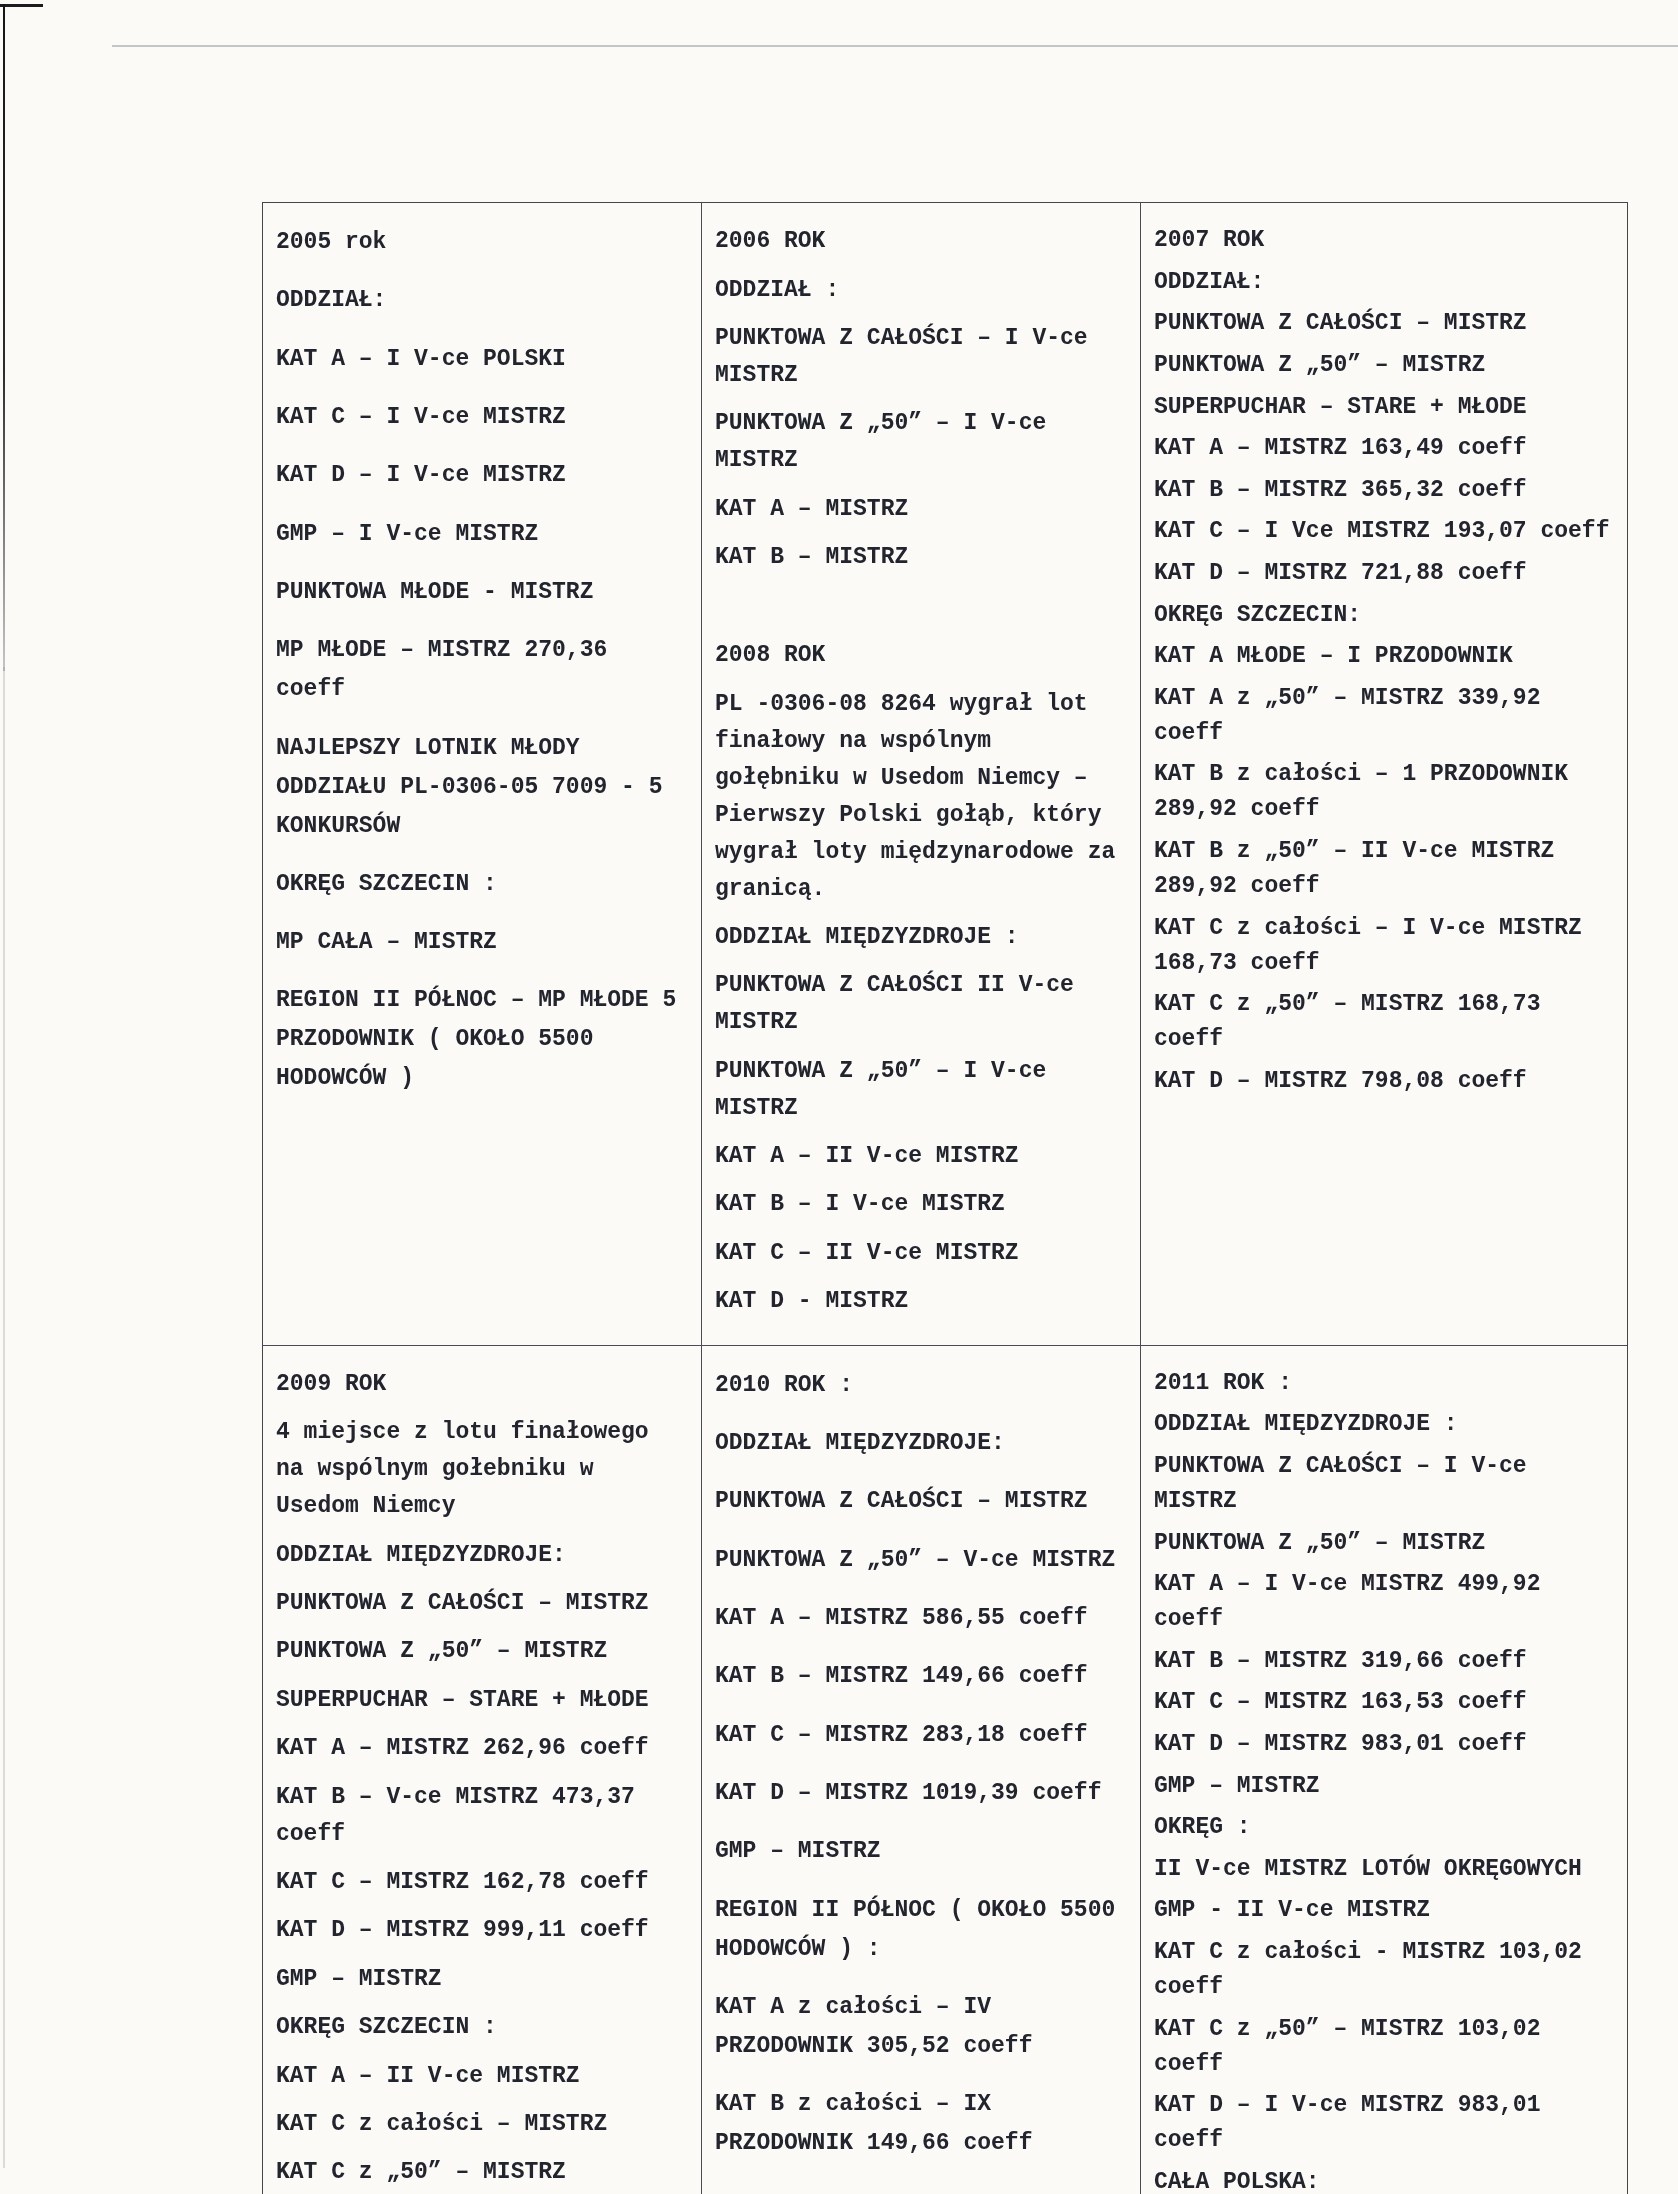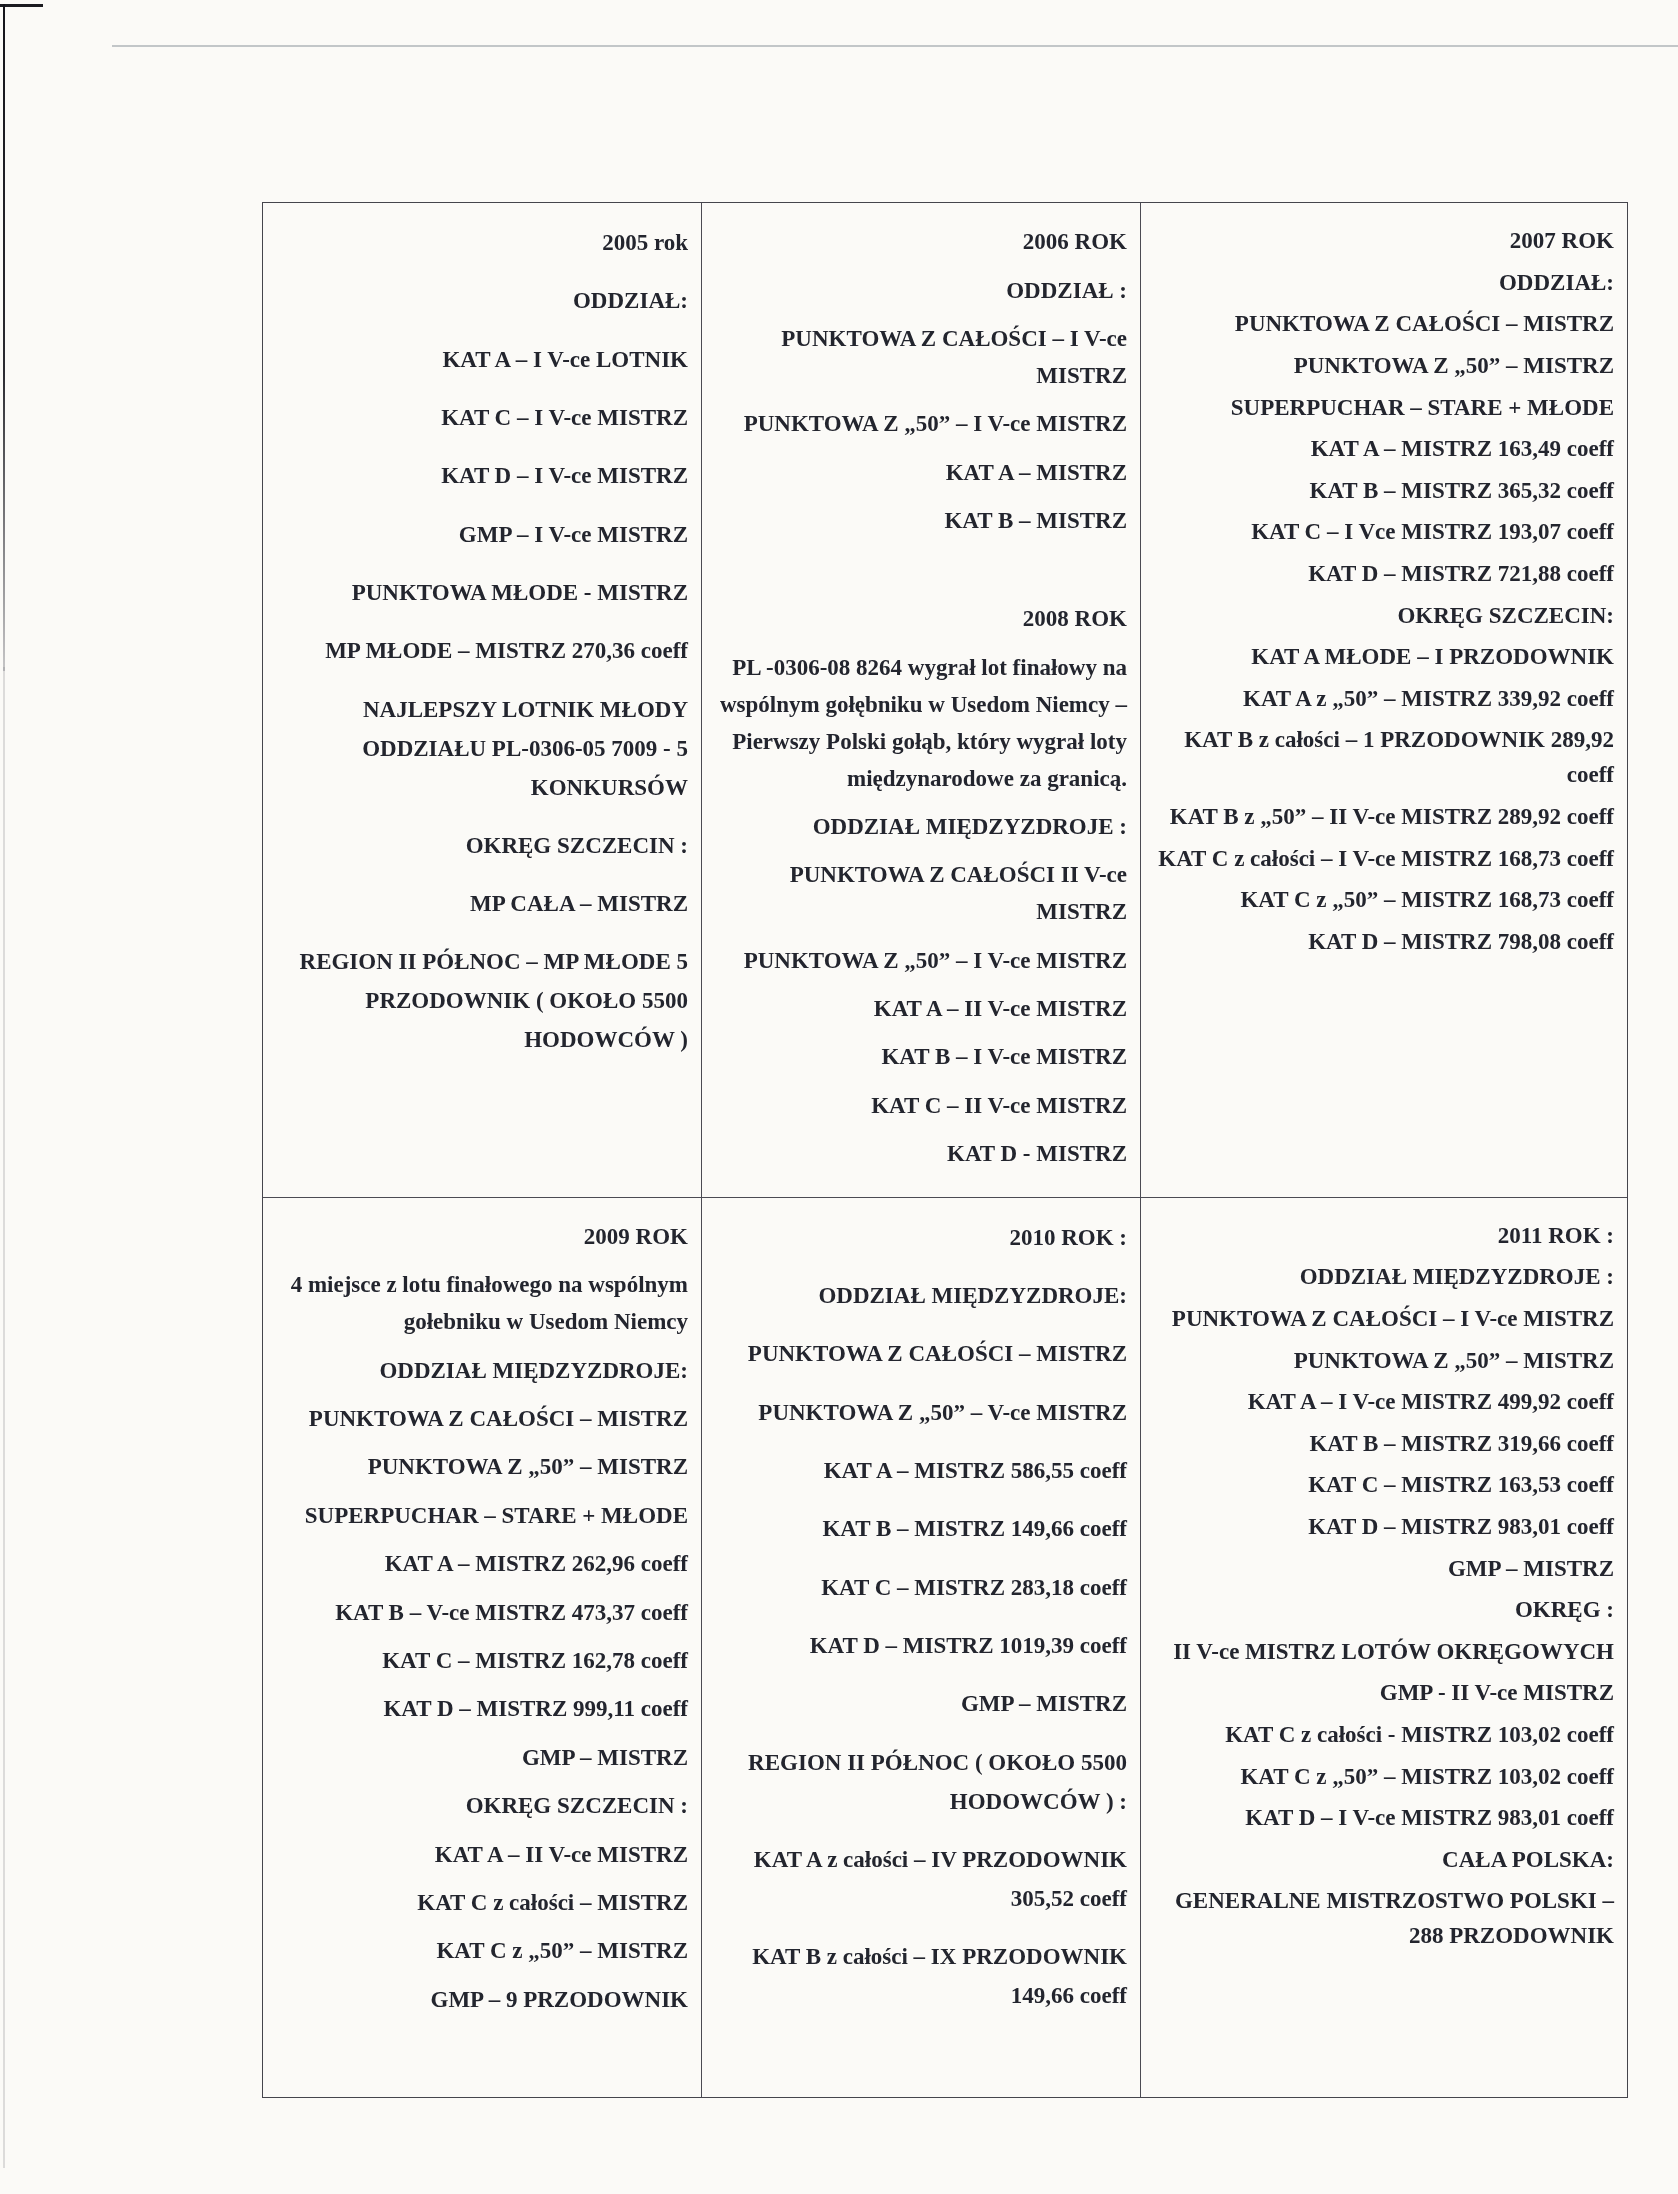--- a/index.html
+++ b/index.html
@@ -61,24 +61,25 @@
     width: 1364px;
     border: 1.8px solid #45454c;
     display: grid;
     grid-template-columns: 439px 439px 486px;
     grid-template-rows: minmax(942px, auto) minmax(899px, auto);
     background: transparent;
   }
   .cell {
     border-right: 1.3px solid #4b4b53;
     padding: 18.4px 13px 13px 13px;
-    text-align: right;
+    text-align: left;
     color: #23252e;
     font-weight: bold;
     box-sizing: border-box;
+    font-family: Liberation Mono, monospace;
   }
   .cell:nth-child(3n) { border-right: none; }
   .cell.r1 { border-bottom: 1.3px solid #4b4b53; }
   .line {
     font-size: 23px;
     line-height: 39px;
     margin: 19.3px 0;
   }
   .cell .line:first-child { margin-top: 1.8px; }
   .sp-md .line { margin: 11.4px 0; line-height: 37px; }
@@ -92,21 +93,21 @@
 
 <div class="scan-topline"></div>
 <div class="scan-corner-h"></div>
 <div class="scan-corner-v"></div>
 <div class="scan-edge-v"></div>
 
 <div class="rtable">
   <div class="cell r1 sp-lg">
       <p class="line year">2005 rok</p>
       <p class="line">ODDZIAŁ:</p>
-      <p class="line">KAT A – I V-ce LOTNIK</p>
+      <p class="line">KAT A – I V-ce POLSKI</p>
       <p class="line">KAT C – I V-ce MISTRZ</p>
       <p class="line">KAT D – I V-ce MISTRZ</p>
       <p class="line">GMP – I V-ce MISTRZ</p>
       <p class="line">PUNKTOWA MŁODE - MISTRZ</p>
       <p class="line">MP MŁODE – MISTRZ 270,36 coeff</p>
       <p class="line">NAJLEPSZY LOTNIK MŁODY ODDZIAŁU PL-0306-05 7009 - 5 KONKURSÓW</p>
       <p class="line">OKRĘG SZCZECIN :</p>
       <p class="line">MP CAŁA – MISTRZ</p>
       <p class="line">REGION II PÓŁNOC – MP MŁODE 5 PRZODOWNIK ( OKOŁO 5500 HODOWCÓW )</p>
     </div>

